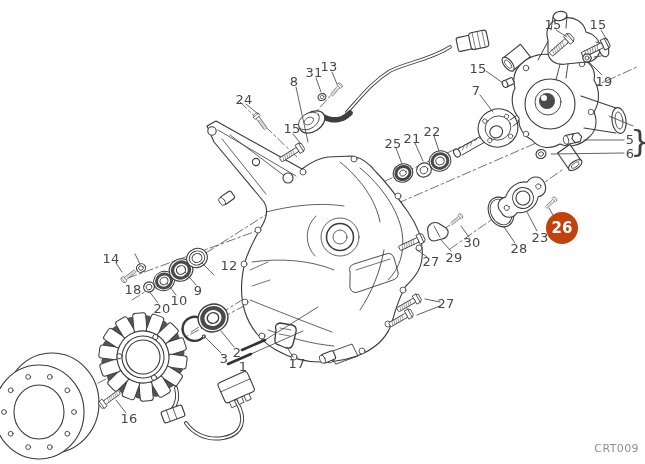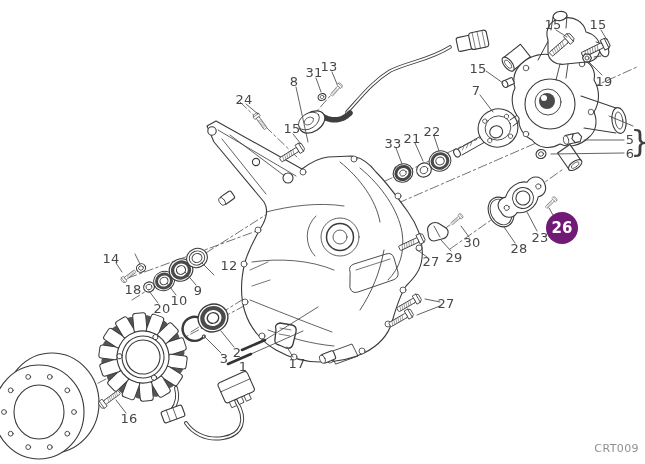--- a/index.html
+++ b/index.html
@@ -376,21 +376,21 @@
       <span class="callout" style="left: 244px; top: 99px;">24</span>
       <span class="callout" style="left: 294px; top: 81px;">8</span>
       <span class="callout" style="left: 314px; top: 72px; text-align: right;">31</span>
       <span class="callout" style="left: 329px; top: 66px;">13</span>
       <span class="callout" style="left: 292px; top: 128px;">15</span>
       <span class="callout" style="left: 553px; top: 24px;">15</span>
       <span class="callout" style="left: 598px; top: 24px;">15</span>
       <span class="callout" style="left: 604px; top: 81px;">19</span>
       <span class="callout" style="left: 478px; top: 68px;">15</span>
       <span class="callout" style="left: 476px; top: 90px;">7</span>
-      <span class="callout" style="left: 393px; top: 143px;">33</span>
+      <span class="callout" style="left: 393px; top: 143px;">25</span>
       <span class="callout" style="left: 412px; top: 138px;">21</span>
       <span class="callout" style="left: 432px; top: 131px;">22</span>
       <span class="callout" style="left: 630px; top: 139px;">5</span>
       <span class="callout" style="left: 630px; top: 153px;">6</span>
       <span class="callout" style="left: 540px; top: 237px;">23</span>
       <span class="callout" style="left: 519px; top: 248px;">28</span>
       <span class="callout" style="left: 472px; top: 242px;">30</span>
       <span class="callout" style="left: 454px; top: 257px;">29</span>
       <span class="callout" style="left: 431px; top: 261px;">27</span>
       <span class="callout" style="left: 446px; top: 303px;">27</span>
@@ -402,16 +402,16 @@
       <span class="callout" style="left: 111px; top: 258px;">14</span>
       <span class="callout" style="left: 224px; top: 358px;">3</span>
       <span class="callout" style="left: 237px; top: 352px;">2</span>
       <span class="callout" style="left: 243px; top: 366px;">1</span>
       <span class="callout" style="left: 297px; top: 363px;">17</span>
       <span class="callout" style="left: 129px; top: 418px;">16</span>
     </div>
 
   <div class="brace" id="brace-el" style="left: 640px; top: 142px;">}</div>
 
-  <div class="badge" id="badge-el" style="left: 546px; top: 212px; height: 32px; width: 32px; background: #701a75; color: rgb(255, 255, 255);">26</div>
+  <div class="badge" id="badge-el" style="left: 546px; top: 212px; height: 32px; width: 32px; background: #c2410c; color: rgb(255, 255, 255);">26</div>
 
   <div class="figcode">CRT009</div>
 </div>
 
 </body></html>

